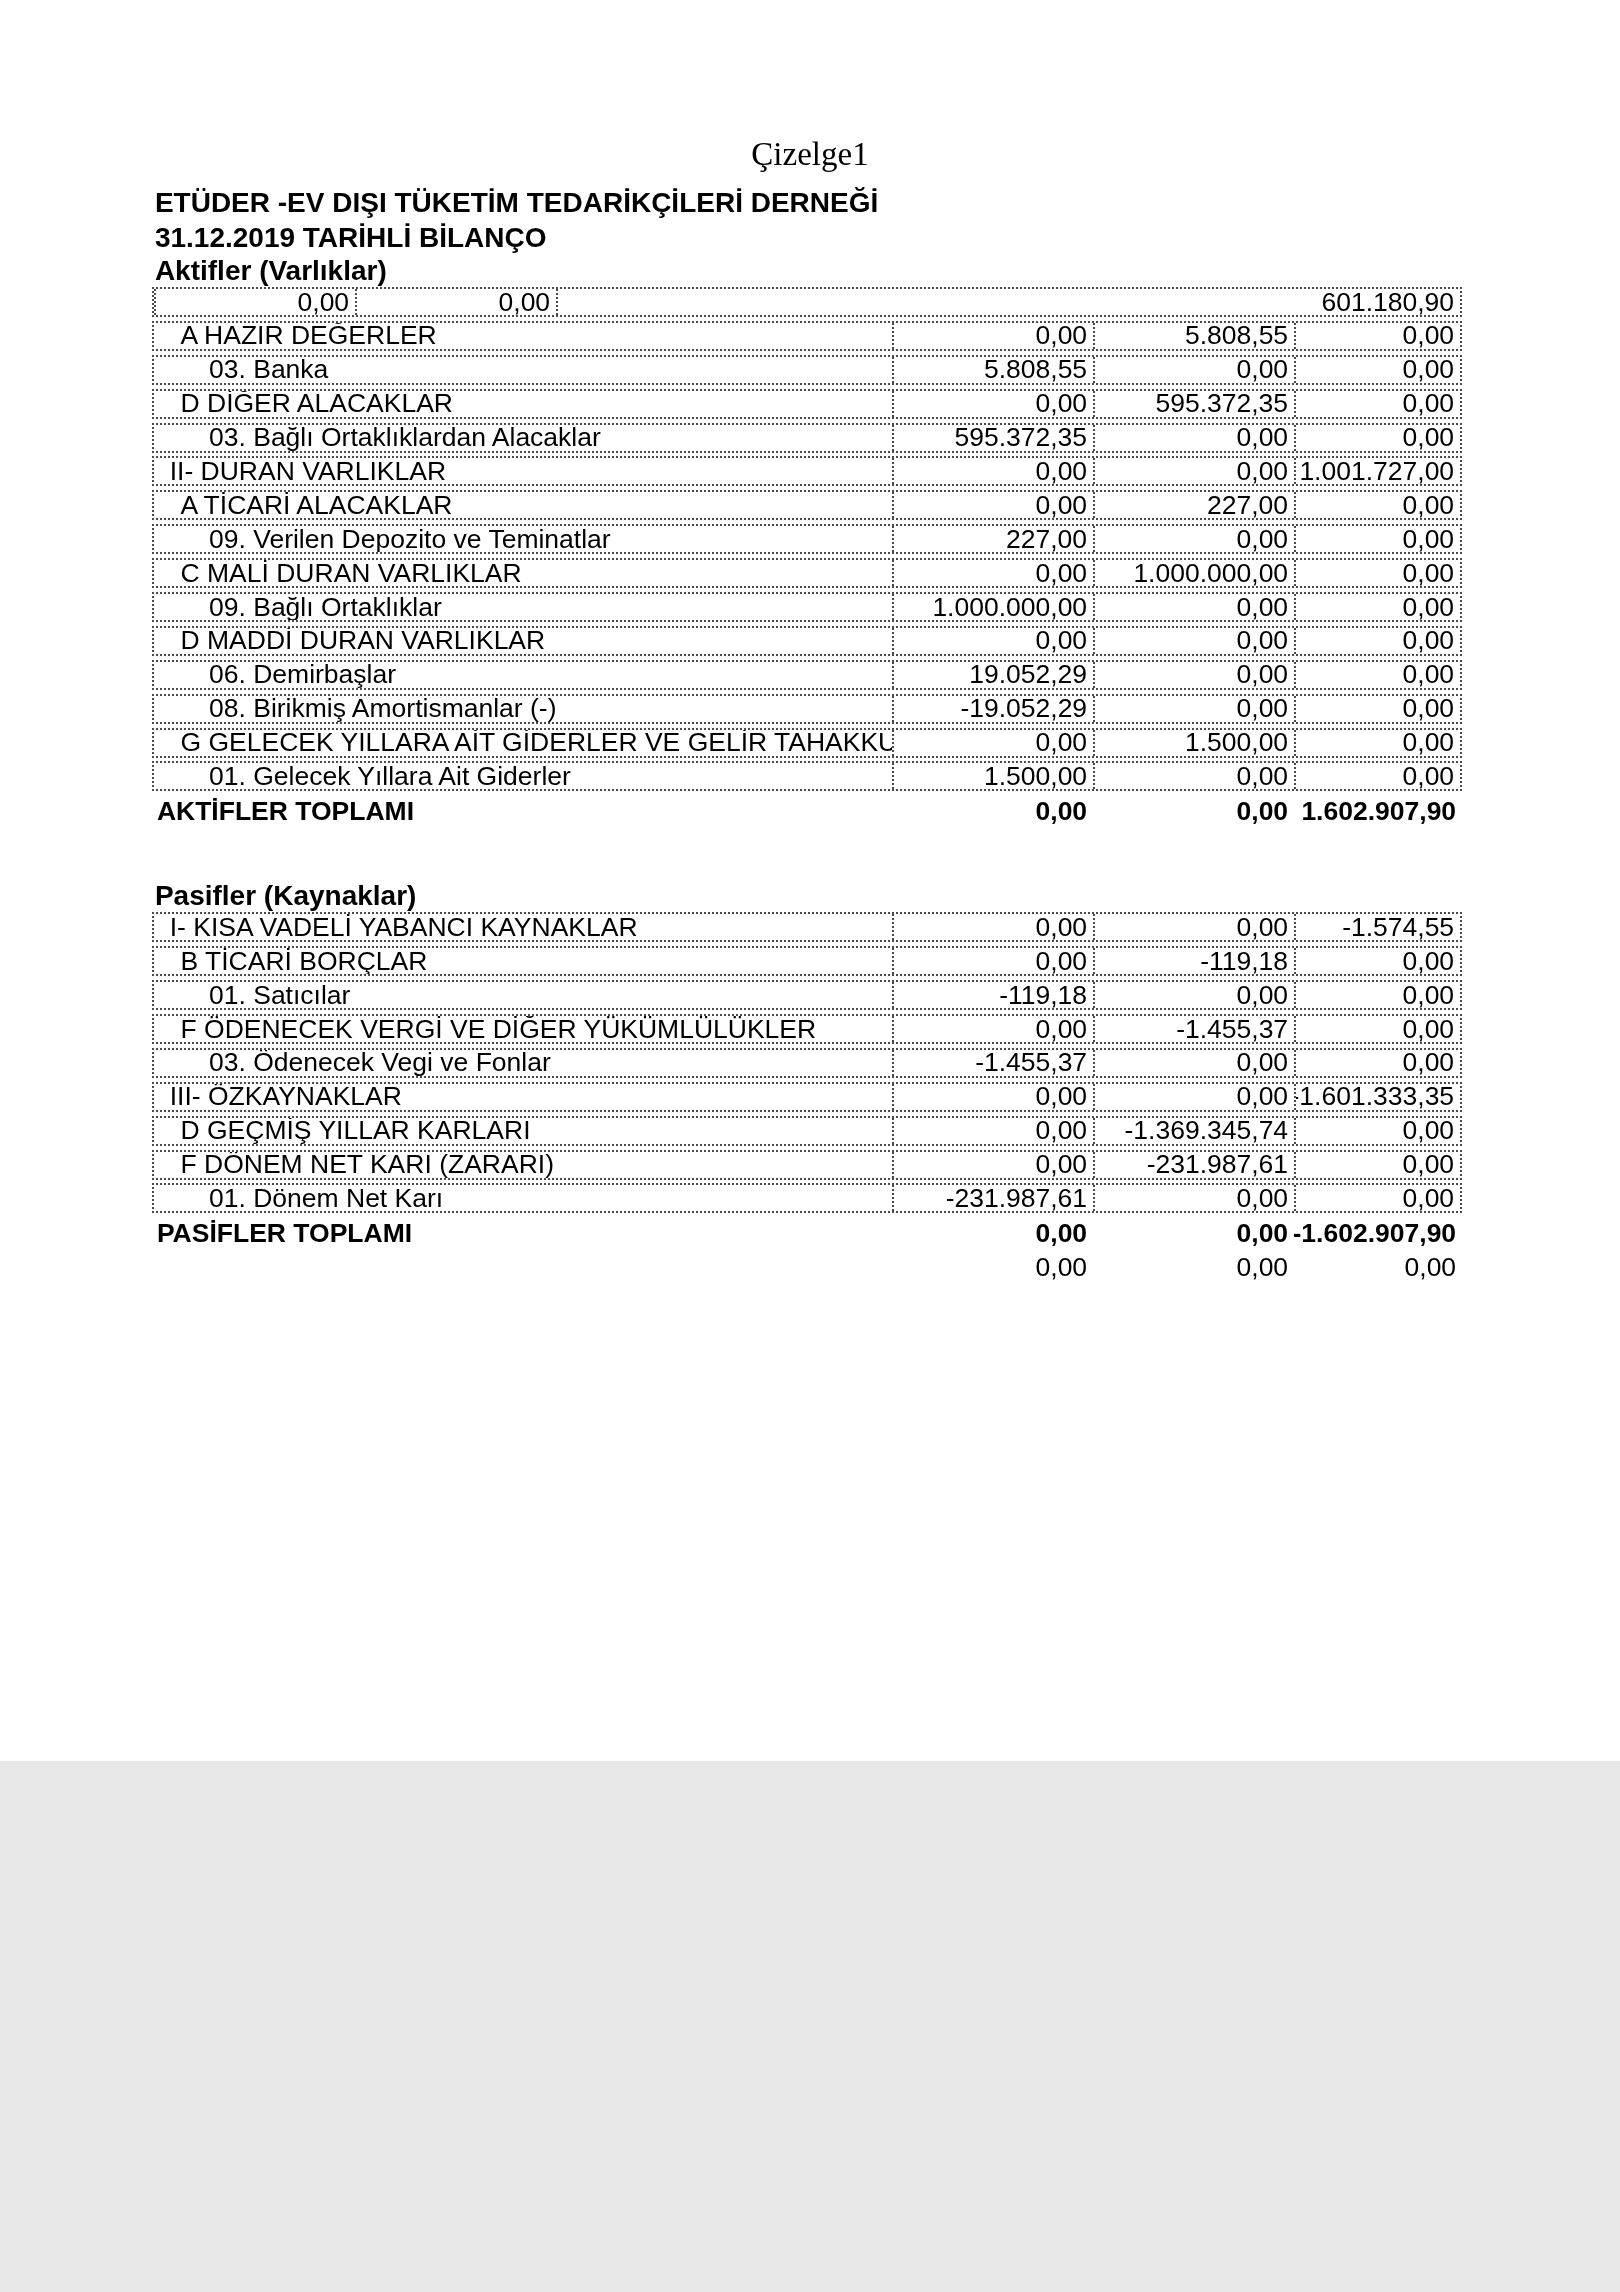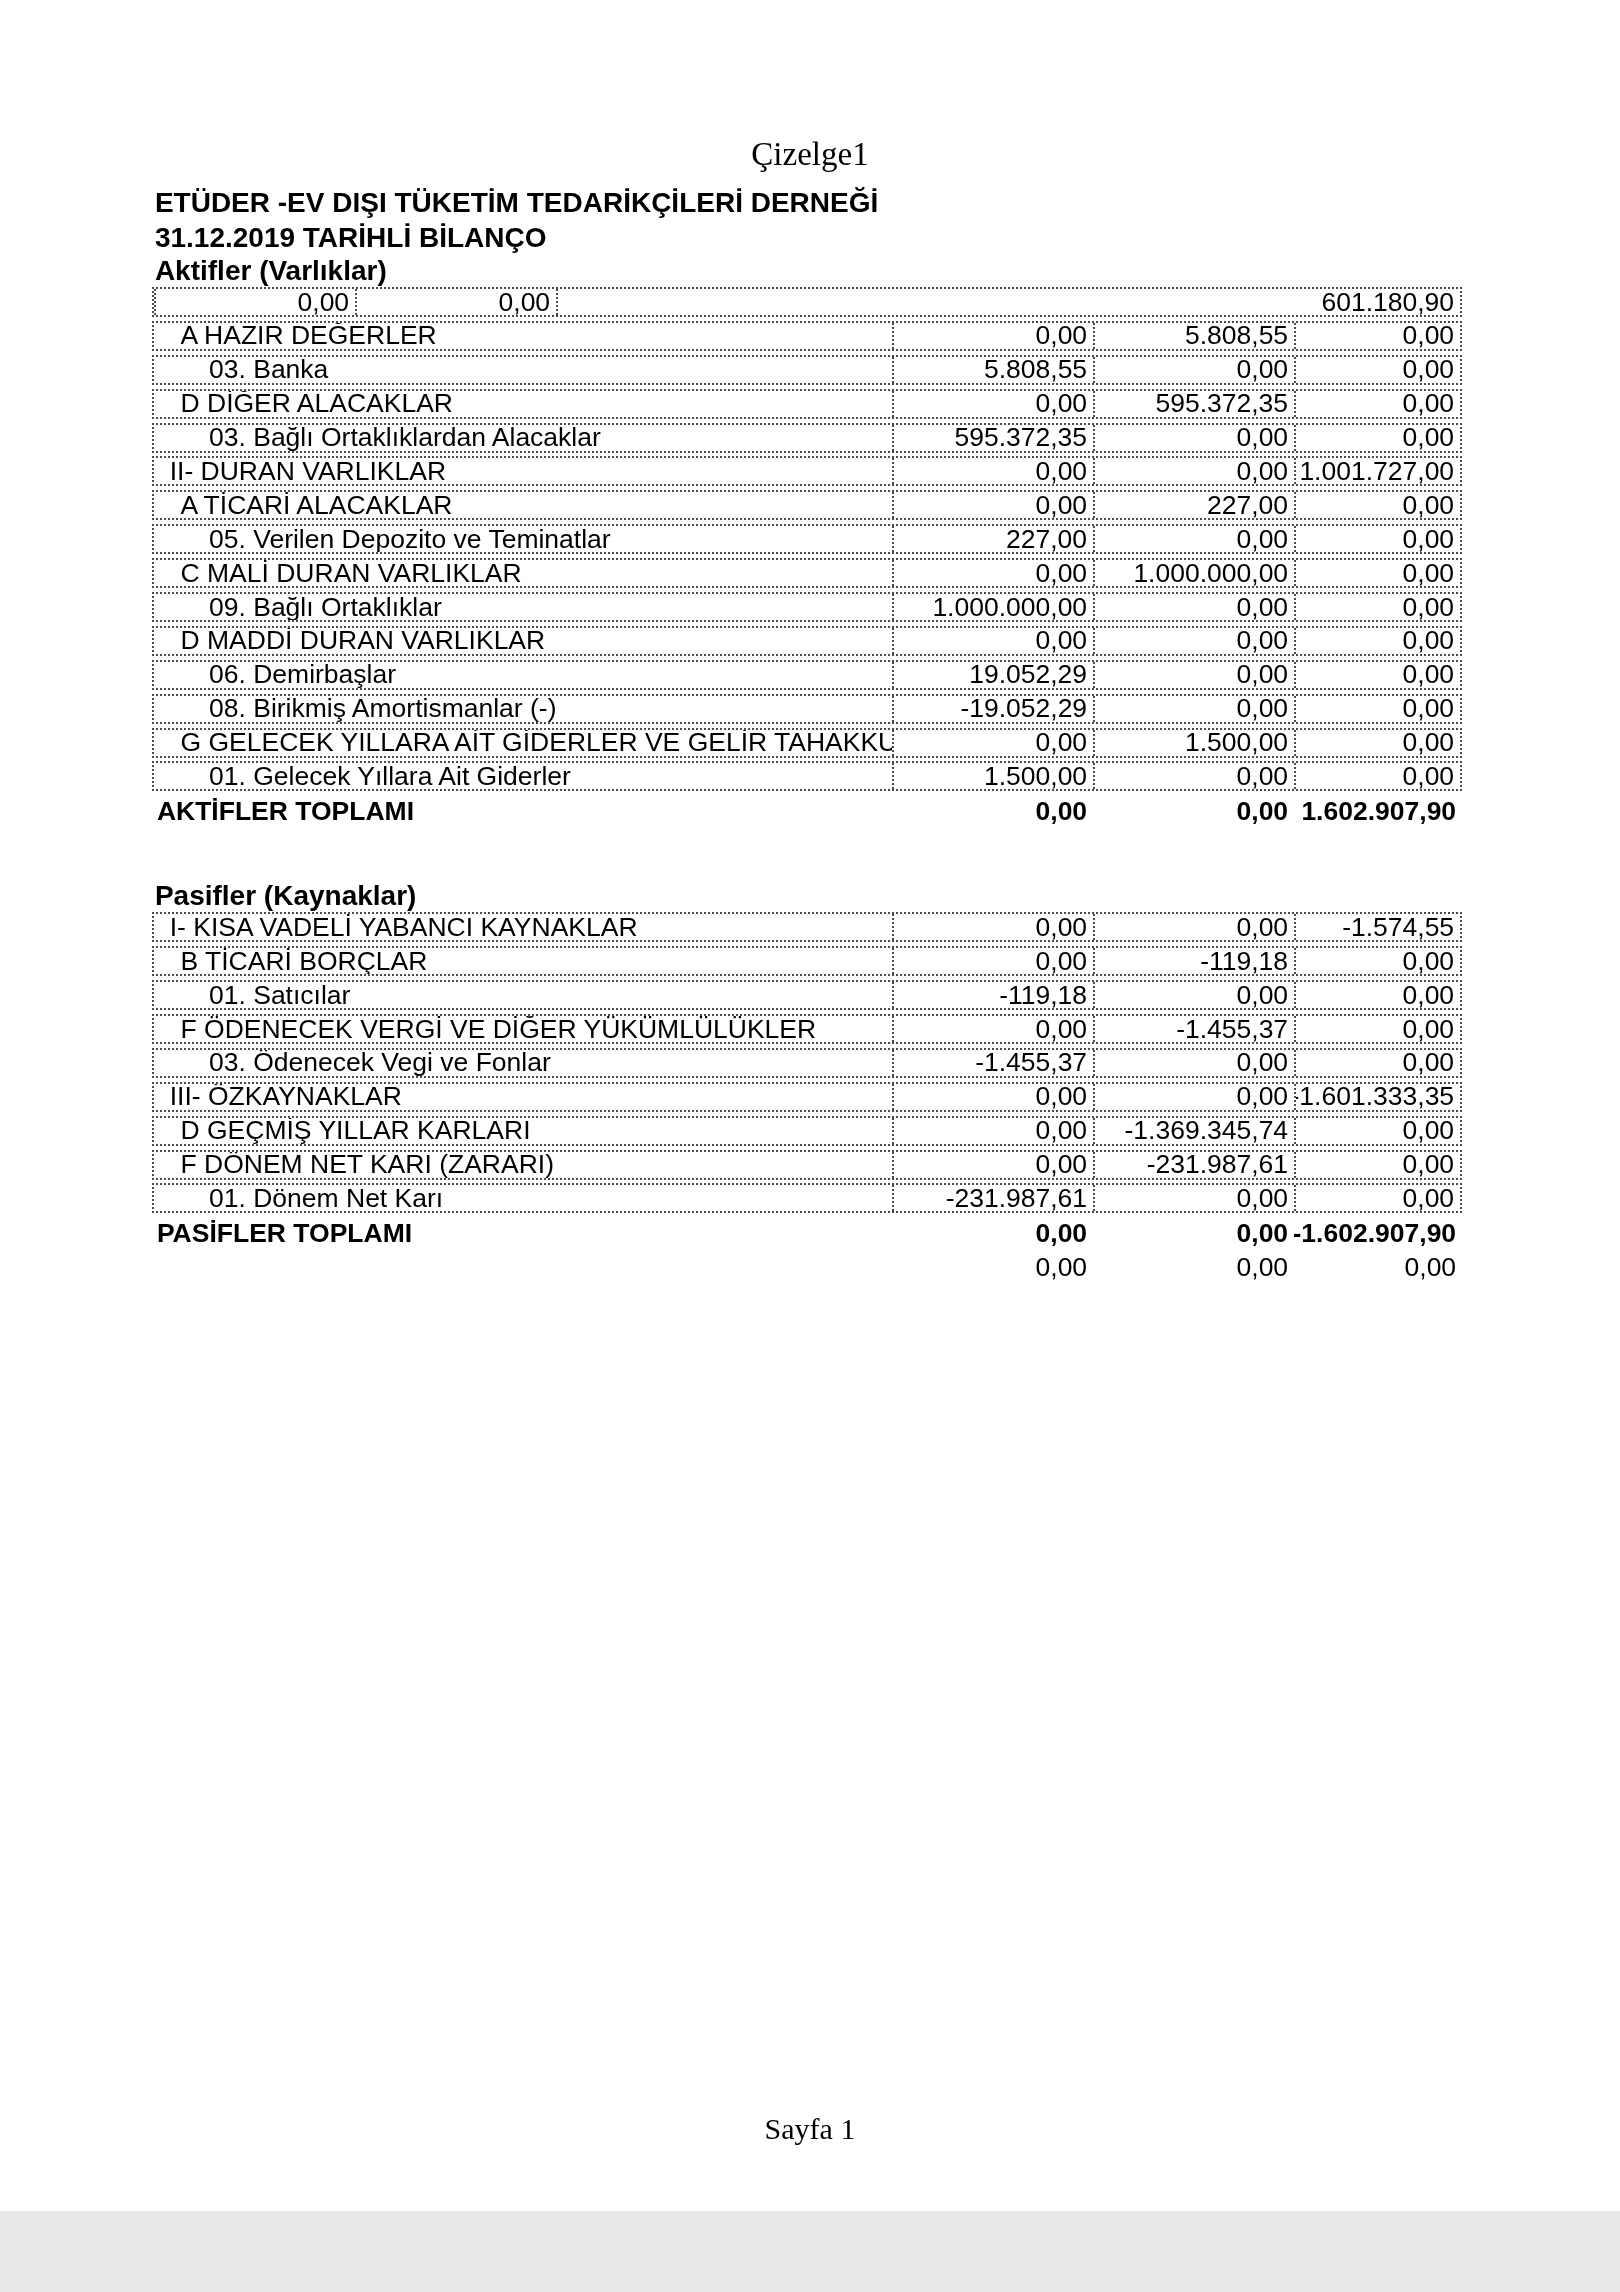--- a/index.html
+++ b/index.html
@@ -1,18 +1,18 @@
 <!DOCTYPE html>
 <html><head>
 <meta charset="utf-8">
 <style>
   html,body{margin:0;padding:0;background:#e8e8e8;}
   .page{
     position:relative;
-    width:1620px;height:2211px;
+    width:1620px;height:1761px;
     background:#ffffff;
     color:#000;
     font-family:"Liberation Sans", sans-serif;
     overflow:hidden;
     margin:0 auto;
   }
   .fig-label{
     position:absolute;top:135px;left:0;width:100%;
     text-align:center;
     font-family:"Liberation Serif", serif;
@@ -121,21 +121,21 @@
           <div class="cell num">0,00</div>
           <div class="cell num last">1.001.727,00</div>
         </div>
         <div class="trow">
           <div class="cell label ind1">A TİCARİ ALACAKLAR</div>
           <div class="cell num">0,00</div>
           <div class="cell num">227,00</div>
           <div class="cell num last">0,00</div>
         </div>
         <div class="trow">
-          <div class="cell label ind2">05. Verilen Depozito ve Teminatlar</div>
+          <div class="cell label ind2">09. Verilen Depozito ve Teminatlar</div>
           <div class="cell num">227,00</div>
           <div class="cell num">0,00</div>
           <div class="cell num last">0,00</div>
         </div>
         <div class="trow">
           <div class="cell label ind1">C MALİ DURAN VARLIKLAR</div>
           <div class="cell num">0,00</div>
           <div class="cell num">1.000.000,00</div>
           <div class="cell num last">0,00</div>
         </div>

